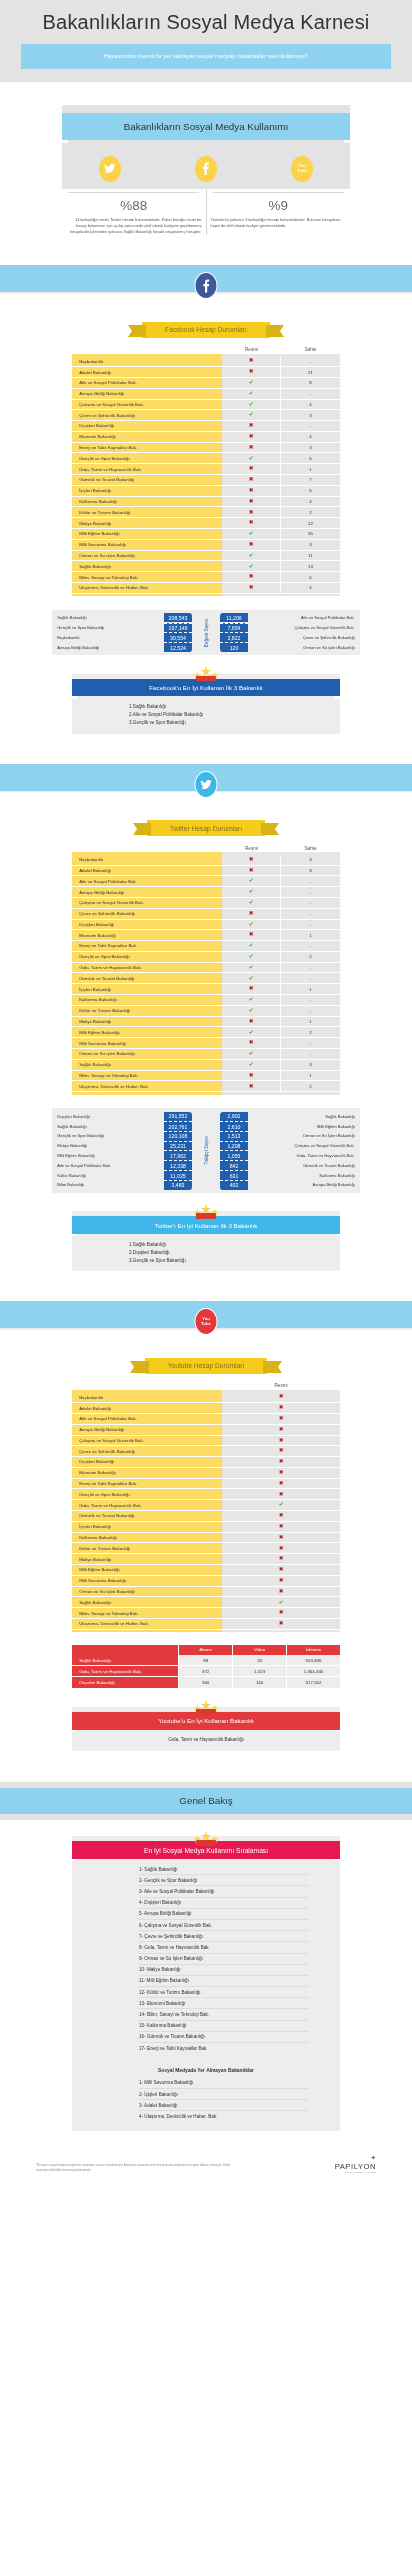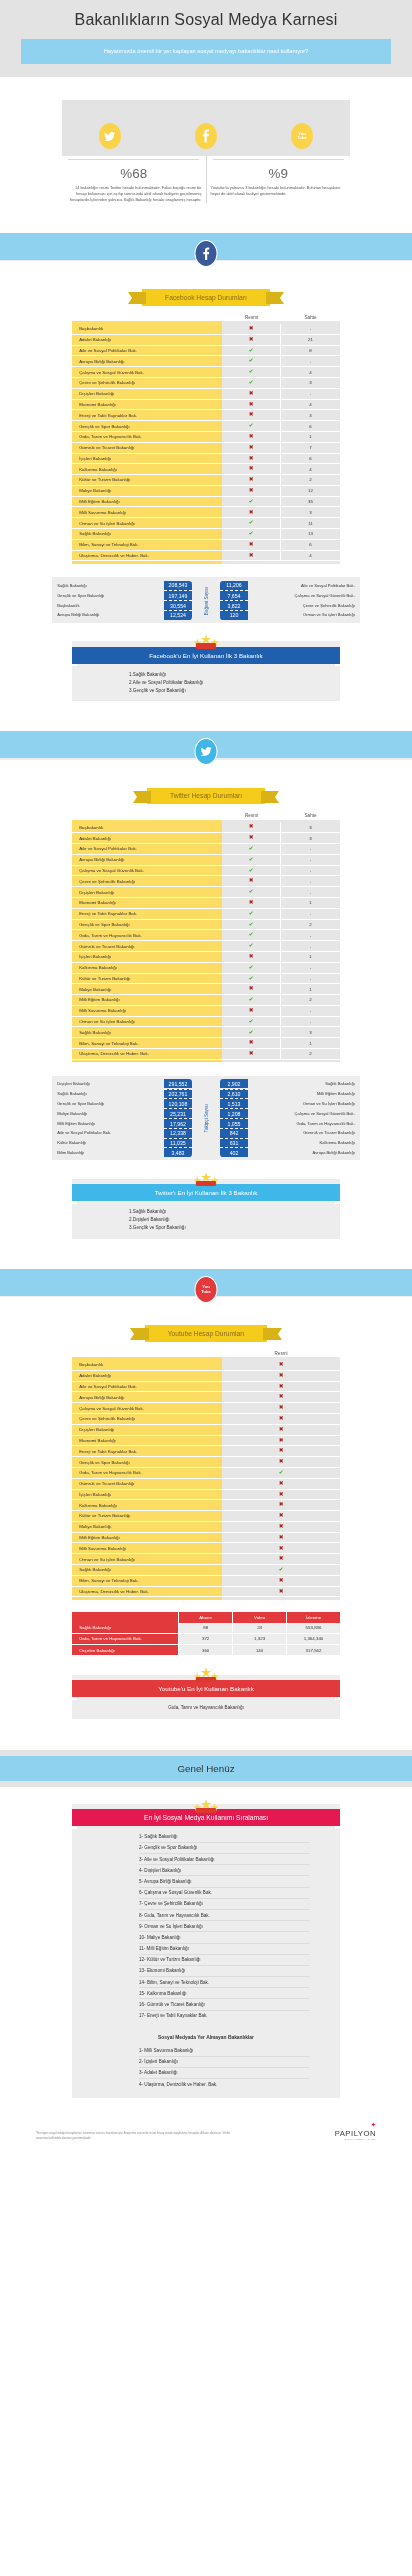--- a/index.html
+++ b/index.html
@@ -8,21 +8,21 @@
     background: #ffffff;
     font-family: "Liberation Sans", sans-serif;
     color: #3a3a3a;
     -webkit-font-smoothing: antialiased;
   }
   .page { width:412px; position:relative; overflow:hidden; }
 
   
   .hdr-wrap { background:#e3e3e3; padding-top:11.3px; }
   .hdr-title {
-    font-size: 16px;
+    font-size: 20px;
     font-weight: normal;
     color:#333;
     text-align:center;
     letter-spacing: 0.2px;
     padding-bottom: 9.3px;
   }
   .hdr-sub-outer { background:#e3e3e3; padding: 0 20.6px 13.4px; }
   .hdr-sub {
     background:#8ed2ef;
     color:#fff;
@@ -212,20 +212,21 @@
 
   <div class="hdr-wrap">
     <div class="hdr-title">Bakanlıkların Sosyal Medya Karnesi</div>
   </div>
   <div class="hdr-sub-outer">
     <div class="hdr-sub">Hayatımızda önemli bir yer kaplayan sosyal medyayı bakanlıklar nasıl kullanıyor?</div>
   </div>
 
   <div class="sec-title-outer">
     <div class="sec-title-pad"></div>
+    <div class="sec-title">Bakanlıkların Sosyal Medya Kullanımı</div>
     <div class="sec-title-pad2"></div>
   </div>
 
   <div class="stat-outer">
     <div class="stat-iconrow">
       <div class="stat-icon-cell">
         <div class="circ">
           <svg width="11.3" height="9.3" viewBox="0 0 24 20">
               <path fill="#fff" d="M24 2.4a9.6 9.6 0 0 1-2.8.8A4.9 4.9 0 0 0 23.3.4a9.8 9.8 0 0 1-3.1 1.2A4.9 4.9 0 0 0 11.8 6 13.9 13.9 0 0 1 1.7.9 4.9 4.9 0 0 0 3.2 7.4 4.8 4.8 0 0 1 1 6.8v.1a4.9 4.9 0 0 0 3.9 4.8 4.9 4.9 0 0 1-2.2.1 4.9 4.9 0 0 0 4.6 3.4A9.9 9.9 0 0 1 0 17.3 13.9 13.9 0 0 0 7.5 19.5c9.1 0 14-7.5 14-14v-.6A10 10 0 0 0 24 2.4z"></path>
             </svg>
@@ -240,21 +241,21 @@
       </div>
       <div class="stat-icon-cell">
         <div class="circ">
           <div style="font-size:4.1px;line-height:4.6px;font-weight:bold;text-align:center;">You<br>Tube</div>
         </div>
       </div>
     </div>
     <div class="stat-cols">
       <div class="stat-col c1">
         <div class="rule"></div>
-        <div class="stat-pct">%68</div>
+        <div class="stat-pct">%88</div>
         <div class="stat-txt">14 bakanlığın resmi Twitter hesabı bulunmaktadır. Fakat birçoğu resmi bir hesap bulunması için açılıp sonrasında aktif olarak faaliyete geçirilmemiş hesaplardır.İçlerinden yalnızca Sağlık Bakanlığı hesabı onaylanmış hesaptır.</div>
       </div>
       <div class="stat-col c3">
         <div class="rule"></div>
         <div class="stat-pct">%9</div>
         <div class="stat-txt">Youtube'ta yalnızca 3 bakanlığın hesabı bulunmaktadır. Bulunan hesapların hepsi de aktif olarak faaliyet göstermektedir.</div>
       </div>
     </div>
   </div>
 
@@ -847,21 +848,21 @@
     </div>
     <div class="top3-pad"></div>
     <div class="top3-bar yt">Youtube'u En İyi Kullanan Bakanlık</div>
     <div class="top3-list" id="yt-top3" style="text-align:center;padding-left:0;">
         <div>Gıda, Tarım ve Hayvancılık Bakanlığı</div>
       </div>
   </div>
 
   <div class="gen-title-outer">
     <div class="gen-pad"></div>
-    <div class="gen-bar">Genel Henüz</div>
+    <div class="gen-bar">Genel Bakış</div>
     <div class="gen-pad2"></div>
   </div>
 
   <div class="rank-outer">
     <div class="stars">
       <span class="star">★</span><span class="star big">★</span><span class="star">★</span>
       <div class="rib"></div>
     </div>
     <div class="rank-pad"></div>
     <div class="rank-bar">En İyi Sosyal Medya Kullanımı Sıralaması</div>

